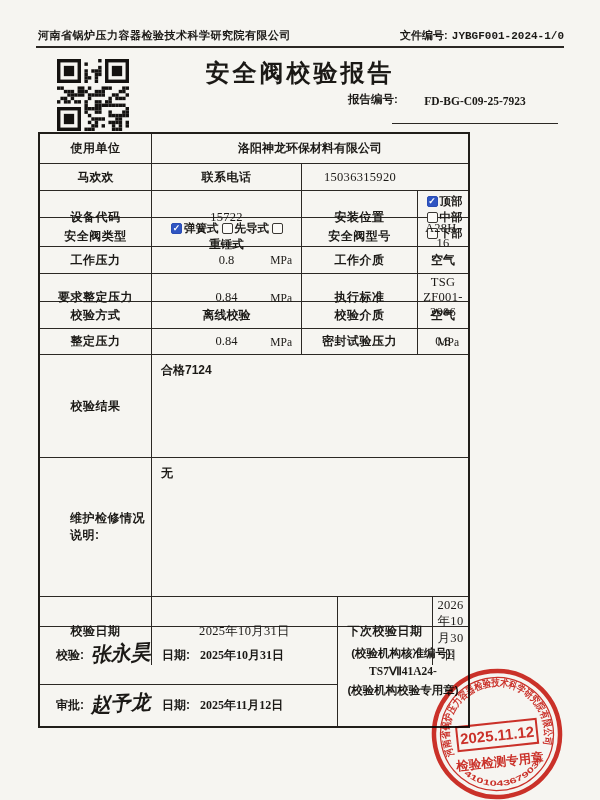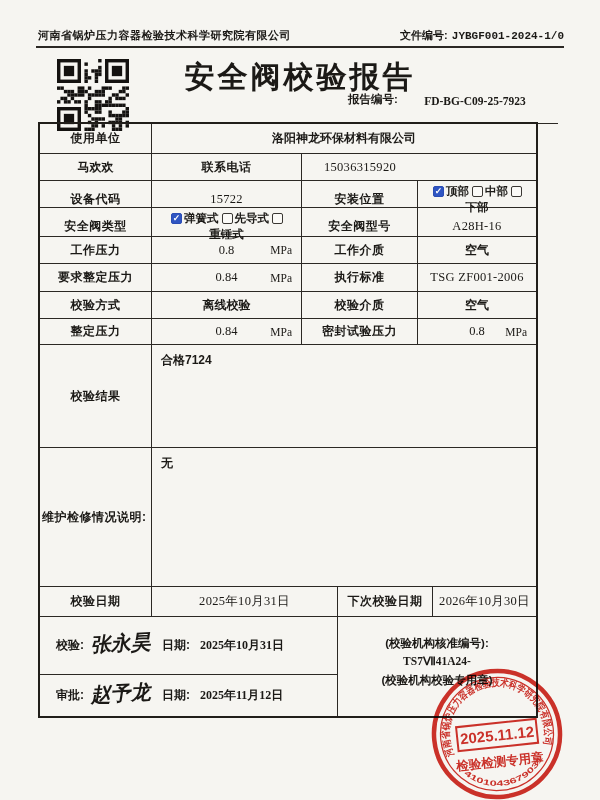--- a/index.html
+++ b/index.html
@@ -10,51 +10,51 @@
     color:#1b1916;
     position:relative;
     overflow:hidden;
   }
   
   .hdr-left{position:absolute;left:38px;top:28px;font-size:11px;font-weight:700;letter-spacing:.5px;}
   .hdr-right{position:absolute;right:36px;top:28px;font-size:11px;font-weight:700;}
   .hdr-right .v{font-family:Liberation Mono, monospace;font-weight:700;margin-left:4px;}
   .topline{position:absolute;left:36px;top:46px;width:528px;height:2px;background:#2b2824;}
   .qr{position:absolute;left:57px;top:59px;width:72px;height:72px;}
-  .title{position:absolute;left:0;right:0;top:57px;text-align:center;font-size:30px;font-weight:700;letter-spacing:3px;}
+  .title{position:absolute;left:0;right:0;top:57px;text-align:center;font-size:24px;font-weight:700;letter-spacing:3px;}
   .repno-label{position:absolute;left:348px;top:92px;font-size:11.5px;font-weight:700;}
   .repno-val{
     position:absolute;left:392px;top:95px;width:166px;text-align:center;
     font-size:11.5px;font-weight:700;font-family:"Liberation Serif",serif;
     border-bottom:1.5px solid #2b2824;padding-bottom:16px;
   }
   
   .tbl{
-    position:absolute;left:38px;top:122px;width:500px;
+    position:absolute;left:38px;top:132px;width:432px;
     border:2px solid #211e1a;box-sizing:border-box;
   }
   .row{display:grid;border-bottom:1.5px solid #2b2824;box-sizing:border-box;}
   .row.last{border-bottom:none;}
   .g4{grid-template-columns:112px 150px 116px 1fr;}
   .g2{grid-template-columns:112px 1fr;}
   .gdate{grid-template-columns:112px 186px 95px 1fr;}
   .gsig{grid-template-columns:298px 1fr;}
   .h30{height:30px}.h28{height:28px}.h27{height:27px}.h29{height:29px}.h26{height:26px}
   .h103{height:103px}.h139{height:139px}
   .cell{
     display:flex;align-items:center;justify-content:center;
     border-right:1.5px solid #2b2824;box-sizing:border-box;
     font-size:12px;padding:1px 4px;text-align:center;position:relative;
   }
   .cell.lastc{border-right:none;}
   .label{font-weight:700;letter-spacing:.5px;}
   .value{font-weight:700;}
   .num{font-family:"Liberation Serif",serif;font-weight:400;font-size:12.5px;letter-spacing:.3px;}
   .topleft{align-items:flex-start;justify-content:flex-start;text-align:left;padding:7px 9px;}
-  .leftlab{justify-content:flex-start;text-align:left;padding-left:2px;}
+  .leftlab{justify-content:flex-start;text-align:left;padding-left:18px;margin-left:12px;}
   .pnum{font-family:"Liberation Serif",serif;font-weight:400;font-size:12.5px;}
   .punit{position:absolute;right:9px;font-family:"Liberation Serif",serif;font-weight:400;font-size:11.5px;}
   
   .cbgroup{flex-wrap:wrap;line-height:1.4;font-size:11.5px;padding:2px 3px;}
   .cb{
     width:11px;height:11px;border:1.5px solid #3a3733;border-radius:2px;
     display:inline-flex;align-items:center;justify-content:center;
     background:#fbfaf7;margin:0 2px 0 3px;flex:none;box-sizing:border-box;
   }
   .cb.checked{background:#2f55c2;border-color:#2a4cb4;color:#fff;font-size:9px;font-weight:700;line-height:1;}

